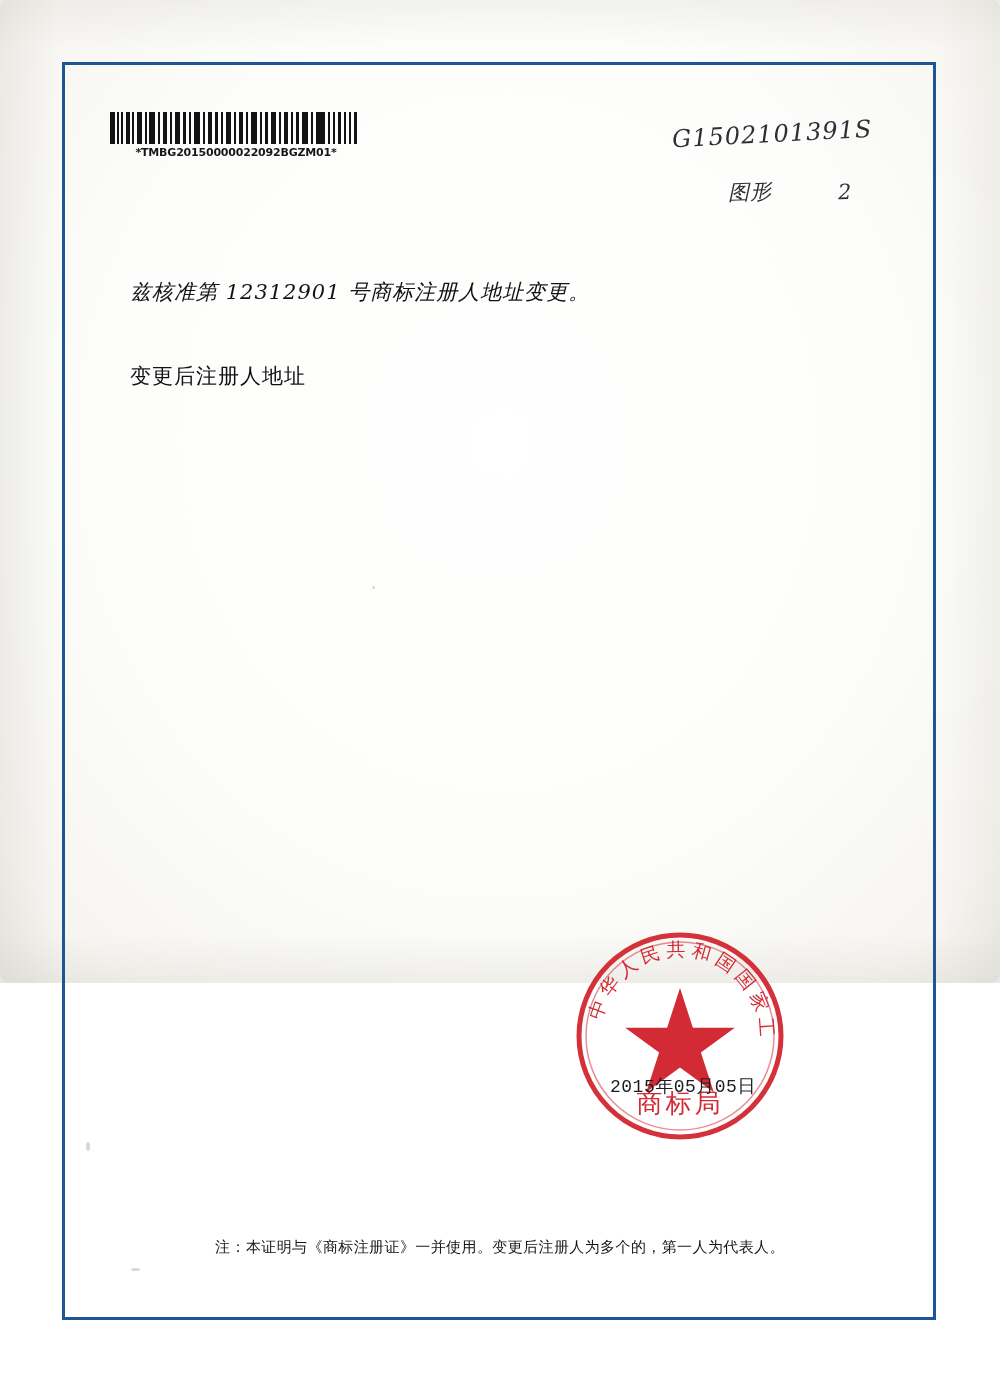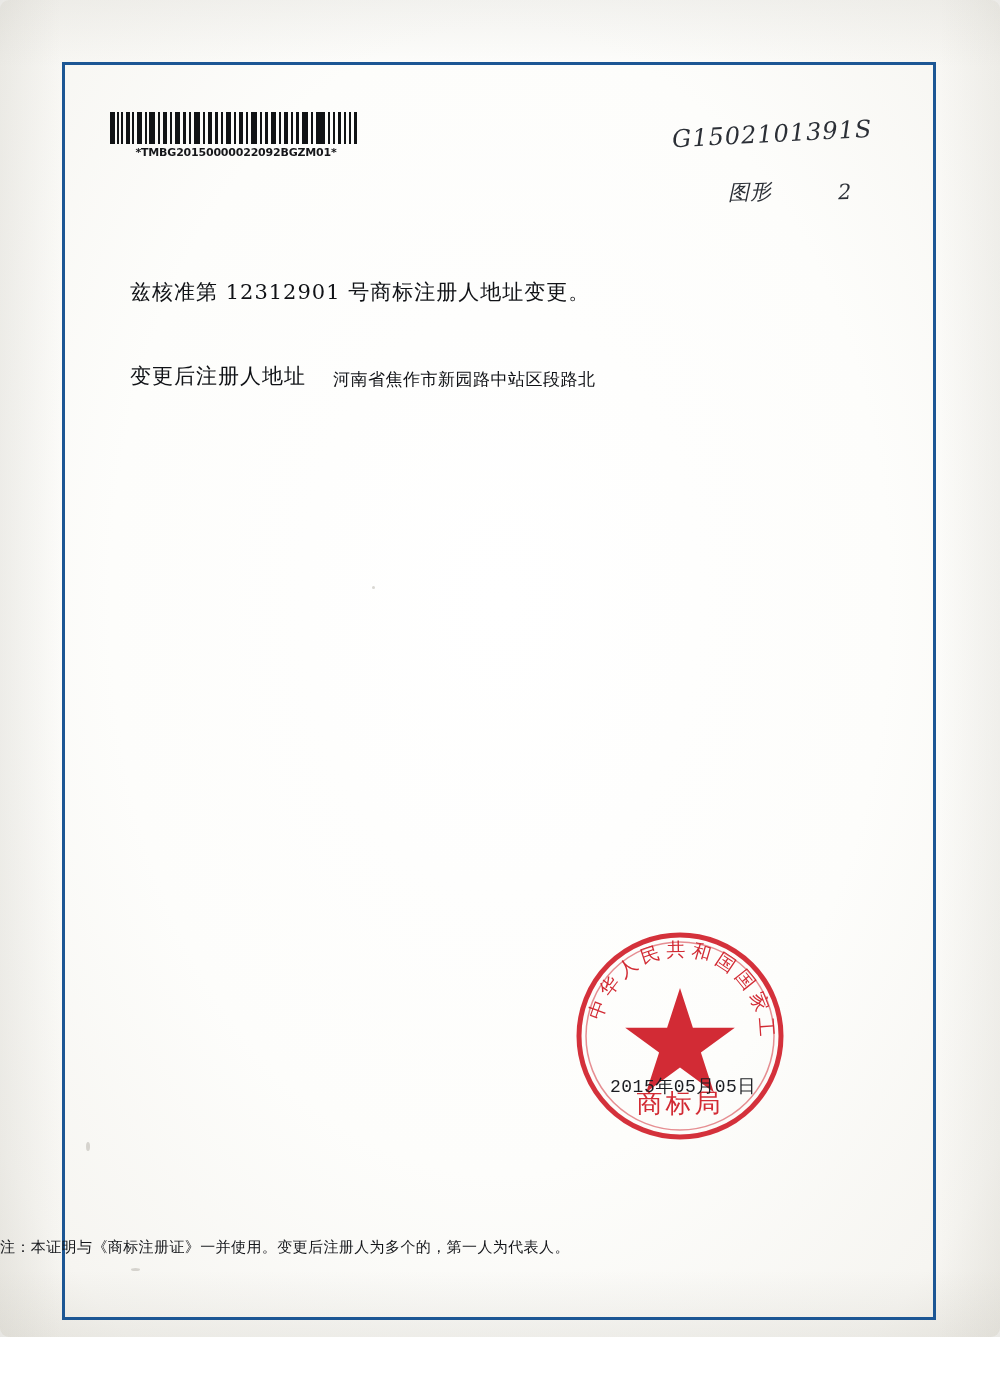--- a/index.html
+++ b/index.html
@@ -11,21 +11,21 @@
     height: 1375px;
     background: #ffffff;
     font-family: "DejaVu Sans", "Liberation Sans", sans-serif;
     overflow: hidden;
   }
 
   
   .page {
     position: relative;
     width: 1000px;
-    height: 1337px;
+    height: 983px;
     background:
       radial-gradient(ellipse at 50% 45%, #ffffff 0%, #fdfdfb 55%, #f6f5f1 88%, #eeece6 100%);
     border-radius: 9px;
   }
 
   .scan-noise {
     position: absolute;
     inset: 0;
     pointer-events: none;
     background:
@@ -111,20 +111,21 @@
   .body-line {
     position: absolute;
     font-family: "DejaVu Serif", "Liberation Serif", serif;
     color: #101216;
   }
   .line-approval {
     left: 130px;
     top: 278px;
     font-size: 21px;
     letter-spacing: 1px;
+    font-style: italic;
   }
   .line-label {
     left: 130px;
     top: 362px;
     font-size: 21px;
     letter-spacing: 1px;
     font-family: Liberation Serif, serif;
   }
   .line-address {
     left: 333px;
@@ -153,21 +154,21 @@
     color: #1b1d22;
     letter-spacing: 0.5px;
   }
 
   
   .footer-note {
     position: absolute;
     left: 0;
     top: 1238px;
     width: 1000px;
-    text-align: left;
+    text-align: center;
     font-family: "DejaVu Serif", "Liberation Serif", serif;
     font-size: 15px;
     color: #14161a;
     letter-spacing: 0.4px;
   }
 
   .speck {
     position: absolute;
     background: #b9b6ae;
     border-radius: 50%;
@@ -234,21 +235,20 @@
   </div>
 
   <div class="handwriting hw-code">G1502101391S</div>
   <div class="handwriting hw-word">图形</div>
   <div class="handwriting hw-num">2</div>
 
 
   <div class="body-line line-approval">兹核准第 12312901 号商标注册人地址变更。</div>
 
   <div class="body-line line-label">变更后注册人地址</div>
-  <div class="body-line line-address">河南省焦作市新园路中站区段路北</div>
 
   <div class="seal">
     <svg viewBox="0 0 212 212" width="212" height="212">
       <defs>
         <path id="outerArc" d="M 26,106 A 80,80 0 1 1 186,106"></path>
         <path id="bottomArc" d="M 36,106 A 70,70 0 0 0 176,106"></path>
       </defs>
       <circle cx="106" cy="106" r="101" fill="none" stroke="#d0202a" stroke-width="5" opacity="0.92"></circle>
       <circle cx="106" cy="106" r="94" fill="none" stroke="#d0202a" stroke-width="1.5" opacity="0.5"></circle>
       <text font-family="'DejaVu Serif','Liberation Serif',serif" font-size="19" fill="#d0202a" letter-spacing="5.2" opacity="0.95">

